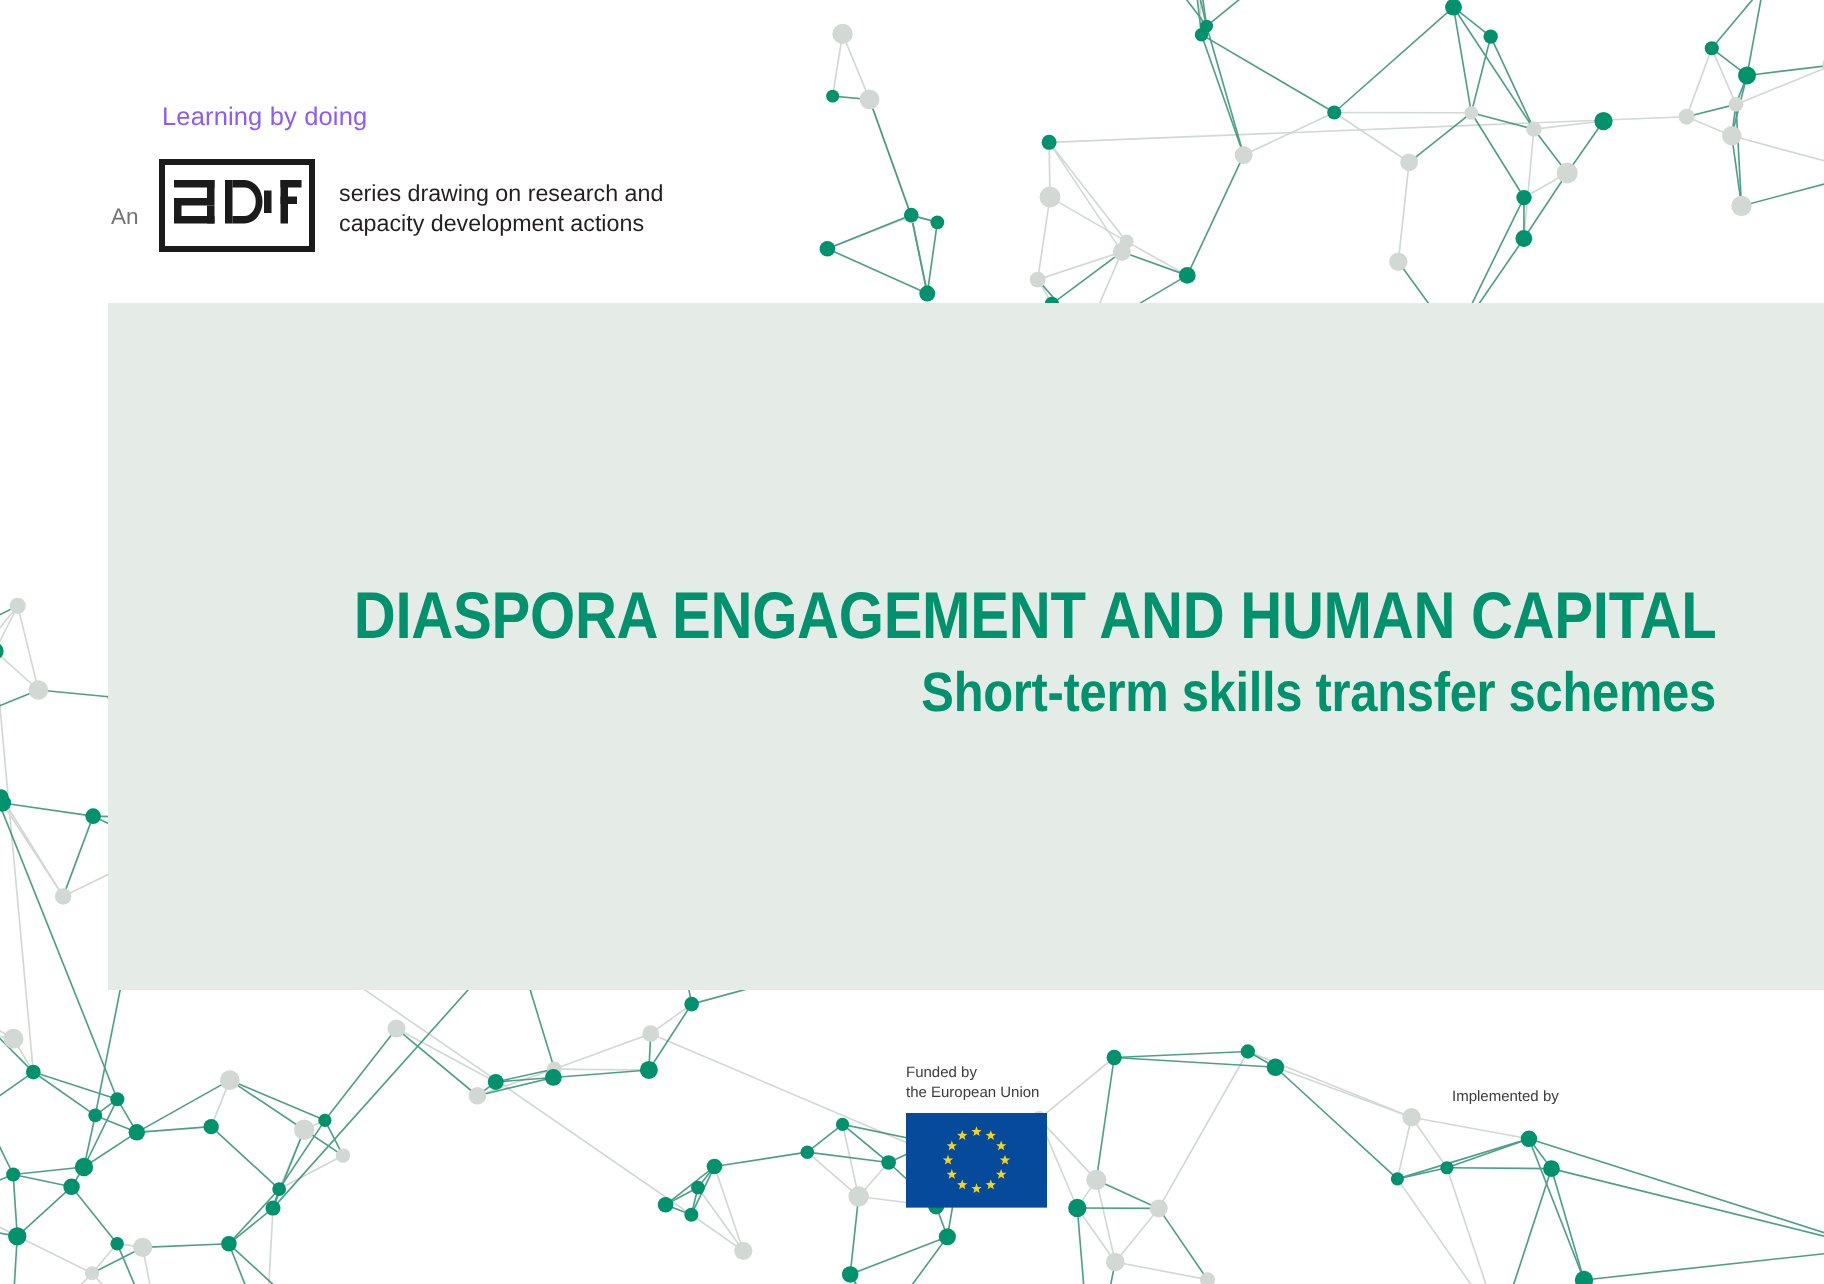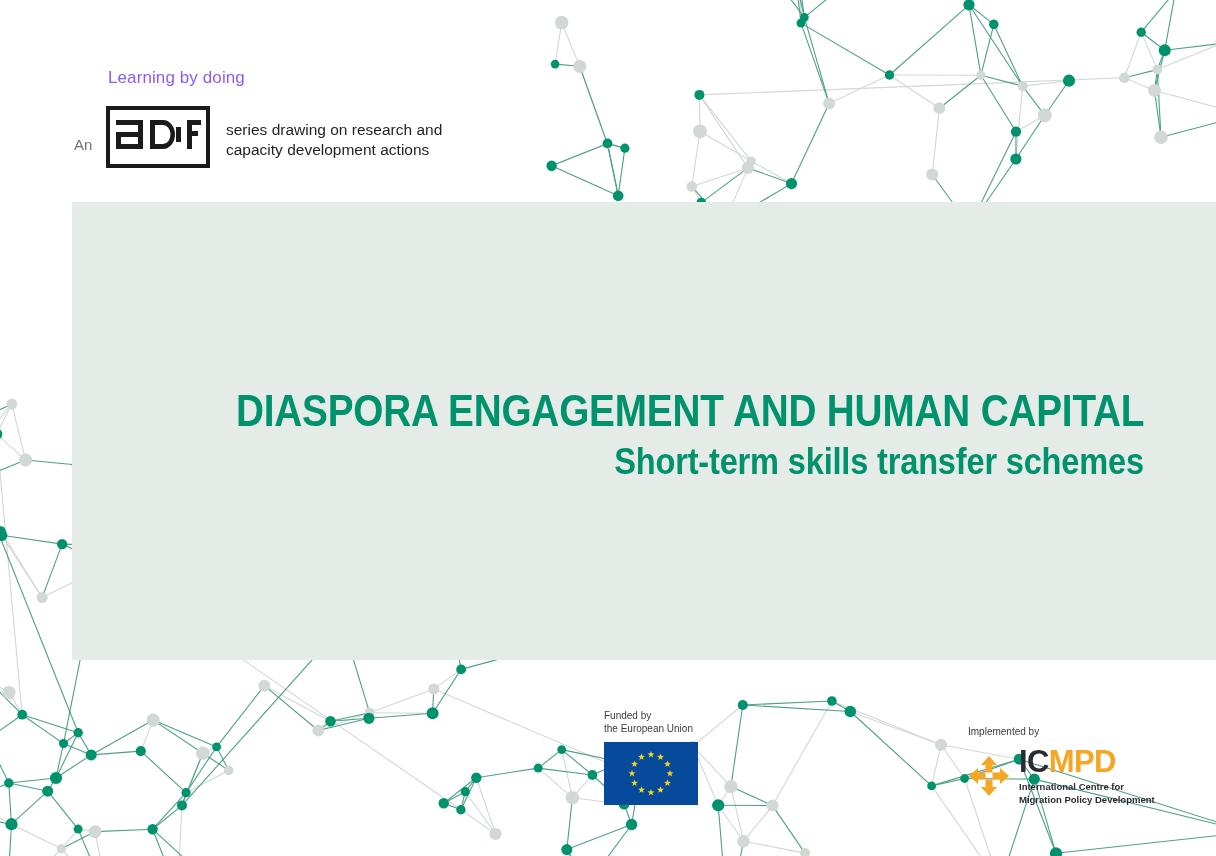--- a/index.html
+++ b/index.html
@@ -817,30 +817,13 @@
           <path d="M28.00 27.90 L28.89 30.28 L31.42 30.39 L29.44 31.97 L30.12 34.41 L28.00 33.01 L25.88 34.41 L26.56 31.97 L24.58 30.39 L27.11 30.28 Z"></path>
           <path d="M30.55 18.40 L31.43 20.78 L33.97 20.89 L31.98 22.47 L32.66 24.91 L30.55 23.51 L28.43 24.91 L29.11 22.47 L27.12 20.89 L29.66 20.78 Z"></path>
           <path d="M37.50 11.45 L38.39 13.82 L40.92 13.93 L38.94 15.51 L39.62 17.96 L37.50 16.56 L35.38 17.96 L36.06 15.51 L34.08 13.93 L36.61 13.82 Z"></path>
         </g>
     </svg>
   </div>
 </div>
 
 <div id="icmpd-block">
   <div id="icmpd-caption">Implemented by</div>
-  <div id="icmpd-row">
-    <svg id="icmpd-arrow-icon" width="42" height="42" viewBox="0 0 42 42" xmlns="http://www.w3.org/2000/svg">
-      <g fill="#f5a623">
-        <path d="M21 1 L29 10 L24.5 10 L24.5 17.5 L17.5 17.5 L17.5 10 L13 10 Z"></path>
-        <path d="M21 41 L13 32 L17.5 32 L17.5 24.5 L24.5 24.5 L24.5 32 L29 32 Z"></path>
-        <path d="M1 21 L10 13 L10 17.5 L17.5 17.5 L17.5 24.5 L10 24.5 L10 29 Z"></path>
-        <path d="M41 21 L32 29 L32 24.5 L24.5 24.5 L24.5 17.5 L32 17.5 L32 13 Z"></path>
-      </g>
-    </svg>
-    <div id="icmpd-text-col">
-      <div id="icmpd-wordmark">
-        <span class="icmpd-ic">IC</span><span class="icmpd-mpd">MPD</span>
-      </div>
-      <div id="icmpd-tagline">International Centre for
-Migration Policy Development</div>
-    </div>
-  </div>
 </div>
 
 </body></html>

